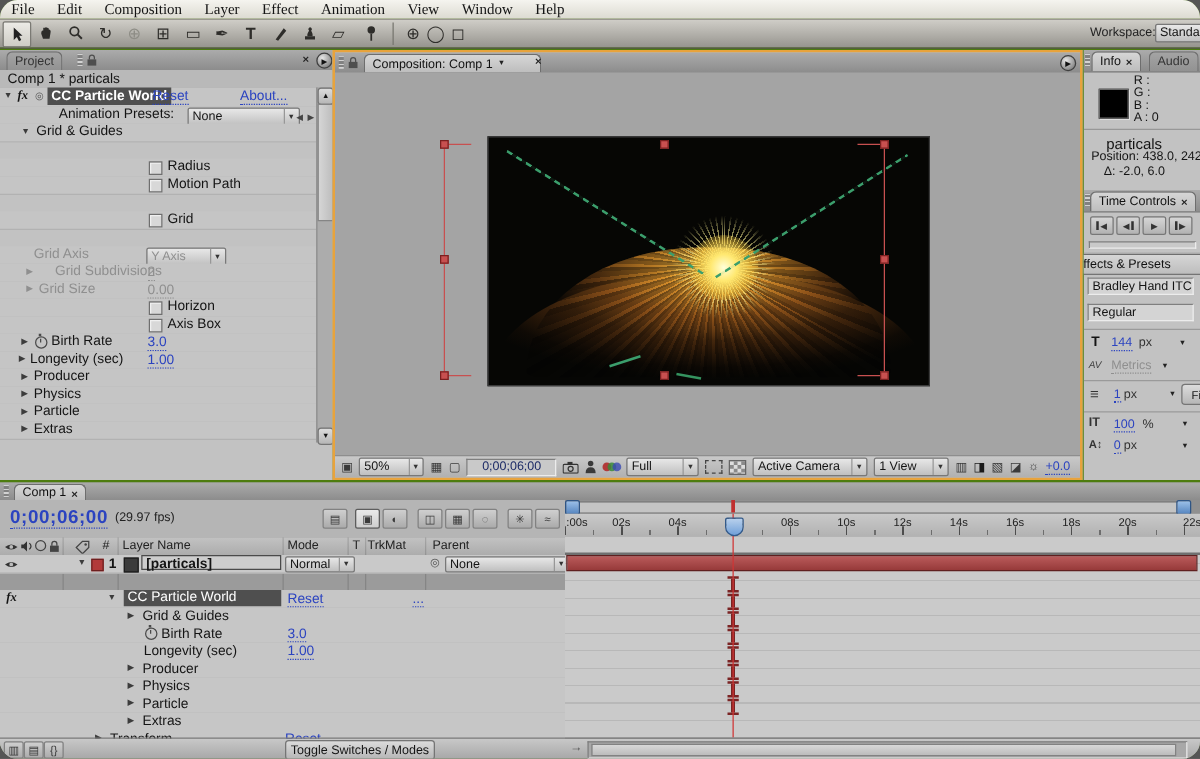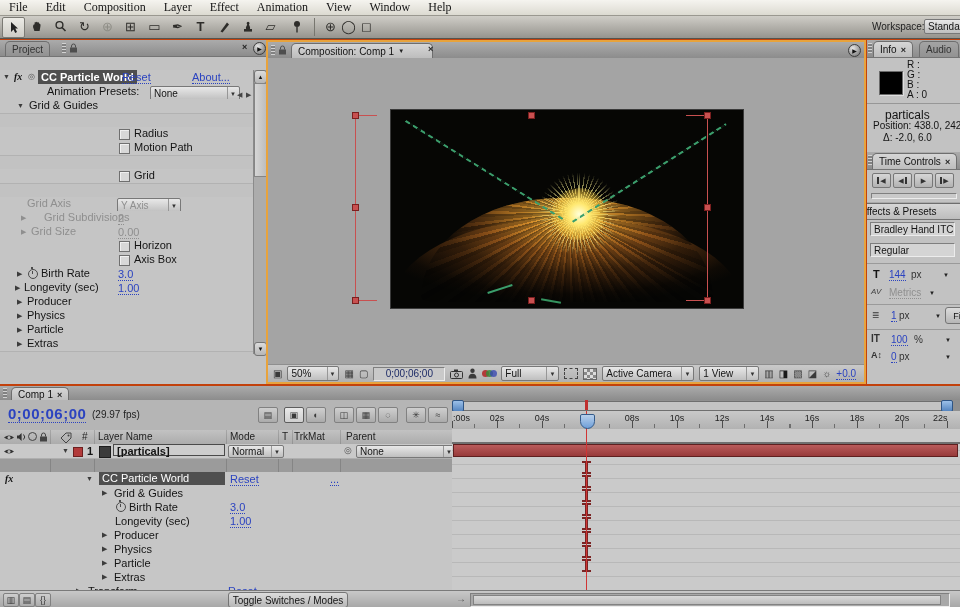--- a/index.html
+++ b/index.html
@@ -1,17 +1,17 @@
 <!DOCTYPE html>
 <html><head>
 <meta charset="utf-8">
 <style>
 html,body{margin:0;padding:0;background:#555;}
-#app{position:relative;width:960px;height:607px;background:#c2410c;overflow:hidden;
-  font-family:"Liberation Sans",sans-serif;font-size:11px;color:#141414;}
+#app{position:relative;width:960px;height:607px;background:#4d7c0f;overflow:hidden;
+  font-family:"Liberation Sans",sans-serif;font-size:11px;color:#141414;border-radius:14px;}
 .a{position:absolute;}
 
 .menubar{left:0;top:0;width:960px;height:15px;background:linear-gradient(#F5F4EF,#DCDAD1);
   border-bottom:1px solid #9a9890;display:flex;align-items:center;
   font-family:"Liberation Serif",serif;font-size:12px;}
 .menu-item{padding:0 9px;height:15px;line-height:14px;cursor:default;}
 .toolbar{left:0;top:16px;width:960px;height:22px;background:linear-gradient(#CFCDC7,#96948E);
   border-bottom:1px solid #55544f;}
 .tool{position:absolute;top:1px;width:21px;height:19px;display:flex;align-items:center;
   justify-content:center;color:#2e2d2a;font-size:13px;}
@@ -147,20 +147,22 @@
         <span>Project</span>
         </div>
       <div class="gripper" style="left:62px;top:3px"></div>
       <svg class="a" style="left:69px;top:3px" width="9" height="10">
           <rect x="1" y="4.5" width="7" height="5" fill="#4e4e4e"></rect>
           <path d="M2.5 4.5 V3 a2 2 0 0 1 4 0 V4.5" fill="none" stroke="#4e4e4e"></path>
         </svg>
       <span class="a xg" style="left:242px;top:2px">×</span>
       <div class="panel-menu" style="left:253px;top:2px">▶</div>
     </div>
+    <div class="a" style="left:0;top:16px;width:266px;height:14px;background:#B9B9B9;border-bottom:1px solid #9d9d9d;line-height:14px">
+      <span style="padding-left:6px">Comp 1 * particals</span></div>
 
     <div class="ec-row" style="top:30px;height:15px">
       <span class="tw" style="left:3px">▼</span>
       <span class="a" style="left:14px;font-family:'Liberation Serif',serif;font-style:italic;font-weight:bold;font-size:10px">fx</span>
       <span class="a" style="left:28px;font-size:8px;color:#555">◎</span>
       <span class="a hl" style="left:38px;font-weight:bold;line-height:14px">CC Particle World</span>
       <span class="a val" style="left:122px;top:2px">Reset</span>
       <span class="a val" style="left:192px;top:2px">About...</span>
     </div>
 
@@ -558,21 +560,21 @@
       <span class="a" style="left:31px;top:2px;width:28px;text-align:center;font-size:9px;color:#222">02s</span>
       <span class="a" style="left:76px;top:2px;width:28px;text-align:center;font-size:9px;color:#222">04s</span>
       <span class="a" style="left:121px;top:2px;width:28px;text-align:center;font-size:9px;color:#222">06s</span>
       <span class="a" style="left:166px;top:2px;width:28px;text-align:center;font-size:9px;color:#222">08s</span>
       <span class="a" style="left:211px;top:2px;width:28px;text-align:center;font-size:9px;color:#222">10s</span>
       <span class="a" style="left:256px;top:2px;width:28px;text-align:center;font-size:9px;color:#222">12s</span>
       <span class="a" style="left:301px;top:2px;width:28px;text-align:center;font-size:9px;color:#222">14s</span>
       <span class="a" style="left:346px;top:2px;width:28px;text-align:center;font-size:9px;color:#222">16s</span>
       <span class="a" style="left:391px;top:2px;width:28px;text-align:center;font-size:9px;color:#222">18s</span>
       <span class="a" style="left:436px;top:2px;width:28px;text-align:center;font-size:9px;color:#222">20s</span>
-      <span class="a" style="left:481px;top:2px;width:28px;text-align:left;font-size:9px;color:#222">22s</span>
+      <span class="a" style="left:481px;top:2px;width:28px;text-align:right;font-size:9px;color:#222">22s</span>
     </div>
 
     <div class="a" style="left:452px;top:43px;width:508px;height:161px;background:#CACACA">
       <div class="a" style="left:0;top:15px;width:508px;height:146px;background:repeating-linear-gradient(0deg,transparent 0 13px,#B8B8B8 13px 14px)"></div>
       <div class="a" style="left:0;top:13px;width:508px;height:2px;background:#6f6f6f"></div>
       <div class="a" style="left:1px;top:15px;width:505px;height:13px;background:linear-gradient(#BA5B5B,#973A3A);border:1px solid #5f1f1f;box-sizing:border-box"></div>
       <div class="ibeam" style="left:130px;top:32px"></div>
       <div class="ibeam" style="left:130px;top:46px"></div>
       <div class="ibeam" style="left:130px;top:60px"></div>
       <div class="ibeam" style="left:130px;top:74px"></div>

